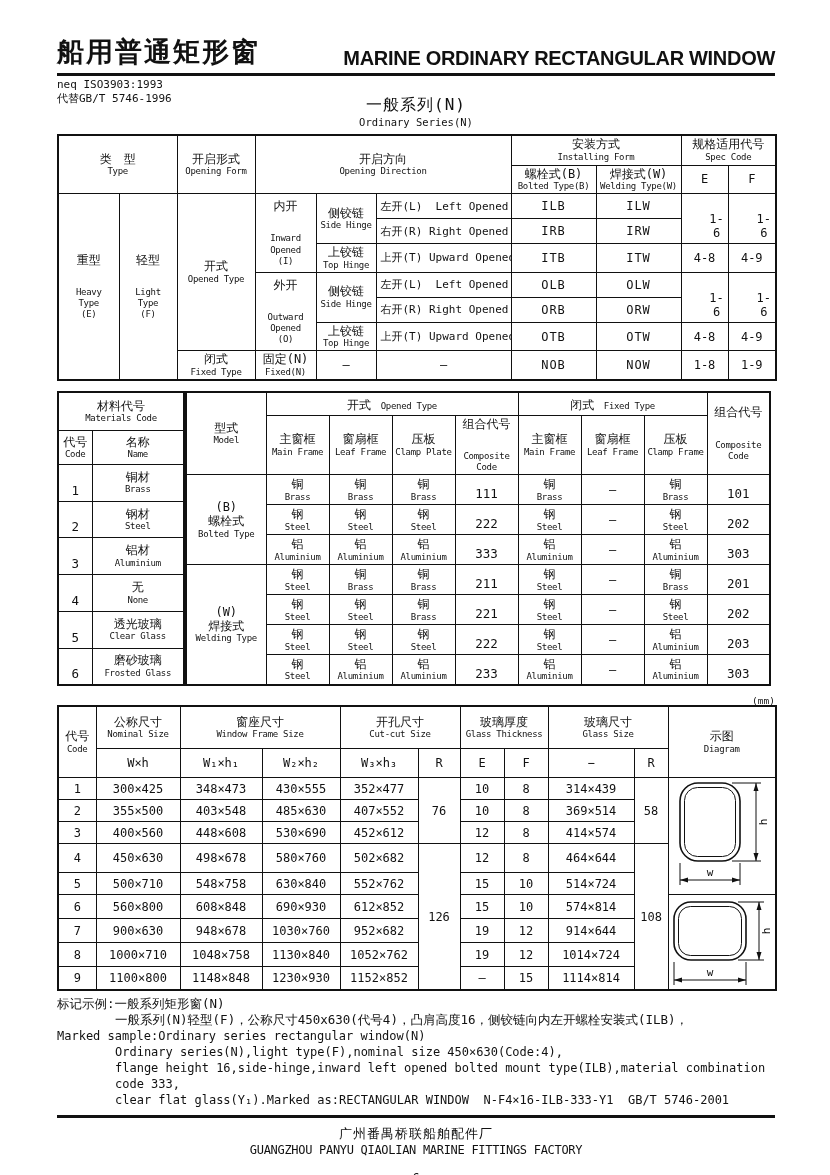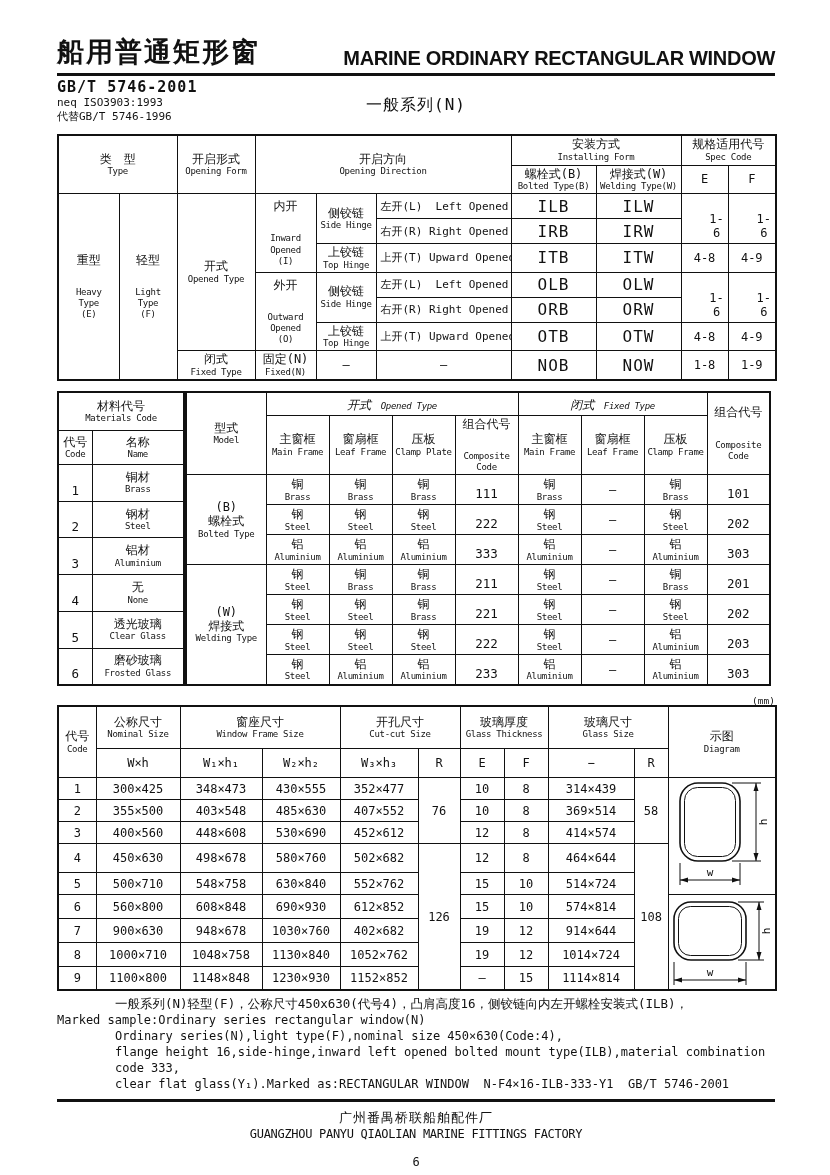--- a/index.html
+++ b/index.html
@@ -25,24 +25,24 @@
   .series-cn { font-size:16px; letter-spacing:1px; }
   .series-en { font-size:10.5px; }
 
   
   table { border-collapse:collapse; table-layout:fixed; border:2px solid #111; }
   td { border:1px solid #111; text-align:center; vertical-align:middle;
        padding:1px 2px; overflow:hidden; }
   .cn { display:block; font-size:12px; line-height:1.2; }
   .en { display:block; font-size:9px;  line-height:1.25; letter-spacing:-0.3px; }
   .pre { white-space:pre-line;margin-top:20px; }
-  .inl { white-space:nowrap;font-style:italic; }
+  .inl { white-space:nowrap; }
   .inl .cn, .inl .en { display:inline; }
   .dir { text-align:left; white-space:pre; font-size:11px; padding-left:4px; }
-  .codecell { font-size:16px; letter-spacing:1px; }
+  .codecell { font-size:12px; letter-spacing:1px; }
   .vb  { vertical-align:bottom; padding-bottom:3px;padding-left:26px; }
   .num { vertical-align:bottom; padding-bottom:3px; font-size:12.5px; }
   .dim { font-size:12px; }
   .dash { font-size:12px; }
 
   .t1 { width:718px; margin-top:2px; }
   .t1 .hrow1 td { height:30px; }
   .t1 .hrow2 td { height:26px; }
   .t1 .drow td  { height:25px; }
 
@@ -87,25 +87,25 @@
 </head>
 <body>
 
 <div class="page">
 
   <div class="titlebar">
     <div class="title-cn">船用普通矩形窗</div>
     <div class="title-en">MARINE ORDINARY RECTANGULAR WINDOW</div>
   </div>
   <div class="subhead">
-    <div class="std">GB/T 5746-2001</div>
     <div class="neq">neq ISO3903:1993</div>
     <div class="repl">代替GB/T 5746-1996</div>
     <div class="series">
       <div class="series-cn">一般系列(N)</div>
+      <div class="series-en">Ordinary Series(N)</div>
     </div>
   </div>
 
   <table class="t1">
     <colgroup>
         <col style="width:61px">
         <col style="width:58px">
         <col style="width:78px">
         <col style="width:61px">
         <col style="width:60px">
@@ -721,21 +721,21 @@
           <polygon points="76,85 68,82.5 68,87.5"></polygon>
           <text x="40" y="81" text-anchor="middle">w</text>
         </svg>
       </td>
     </tr>
     <tr class="drow">
       <td>7</td>
       <td>900×630</td>
       <td>948×678</td>
       <td>1030×760</td>
-      <td>402×682</td>
+      <td>952×682</td>
       <td>19</td>
       <td>12</td>
       <td>914×644</td>
     </tr>
     <tr class="drow">
       <td>8</td>
       <td>1000×710</td>
       <td>1048×758</td>
       <td>1130×840</td>
       <td>1052×762</td>
@@ -750,20 +750,21 @@
       <td>1230×930</td>
       <td>1152×852</td>
       <td>—</td>
       <td>15</td>
       <td>1114×814</td>
     </tr>
   </tbody>
     </table>
 
   <div class="notes">
+    <div class="note note-cn">标记示例:一般系列矩形窗(N)</div>
     <div class="note note-cn ind">一般系列(N)轻型(F)，公称尺寸450x630(代号4)，凸肩高度16，侧铰链向内左开螺栓安装式(ILB)，</div>
     <div class="note note-en">Marked sample:Ordinary series rectangular window(N)</div>
     <div class="note note-en ind">Ordinary series(N),light type(F),nominal size 450×630(Code:4),</div>
     <div class="note note-en ind">flange height 16,side-hinge,inward left opened bolted mount type(ILB),material combination code 333,</div>
     <div class="note note-en ind">clear flat glass(Y₁).Marked as:RECTANGULAR WINDOW  N-F4×16-ILB-333-Y1  GB/T 5746-2001</div>
   </div>
 
   <div class="footrule"></div>
   <div class="footer">
     <div class="factory-cn">广州番禺桥联船舶配件厂</div>

